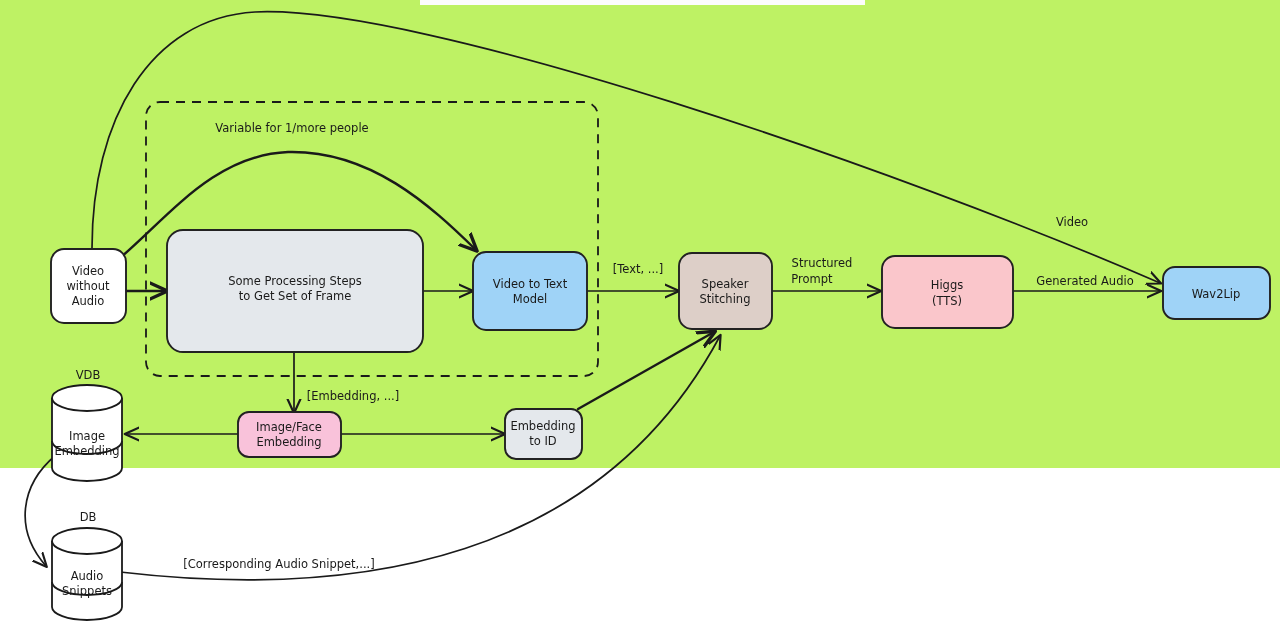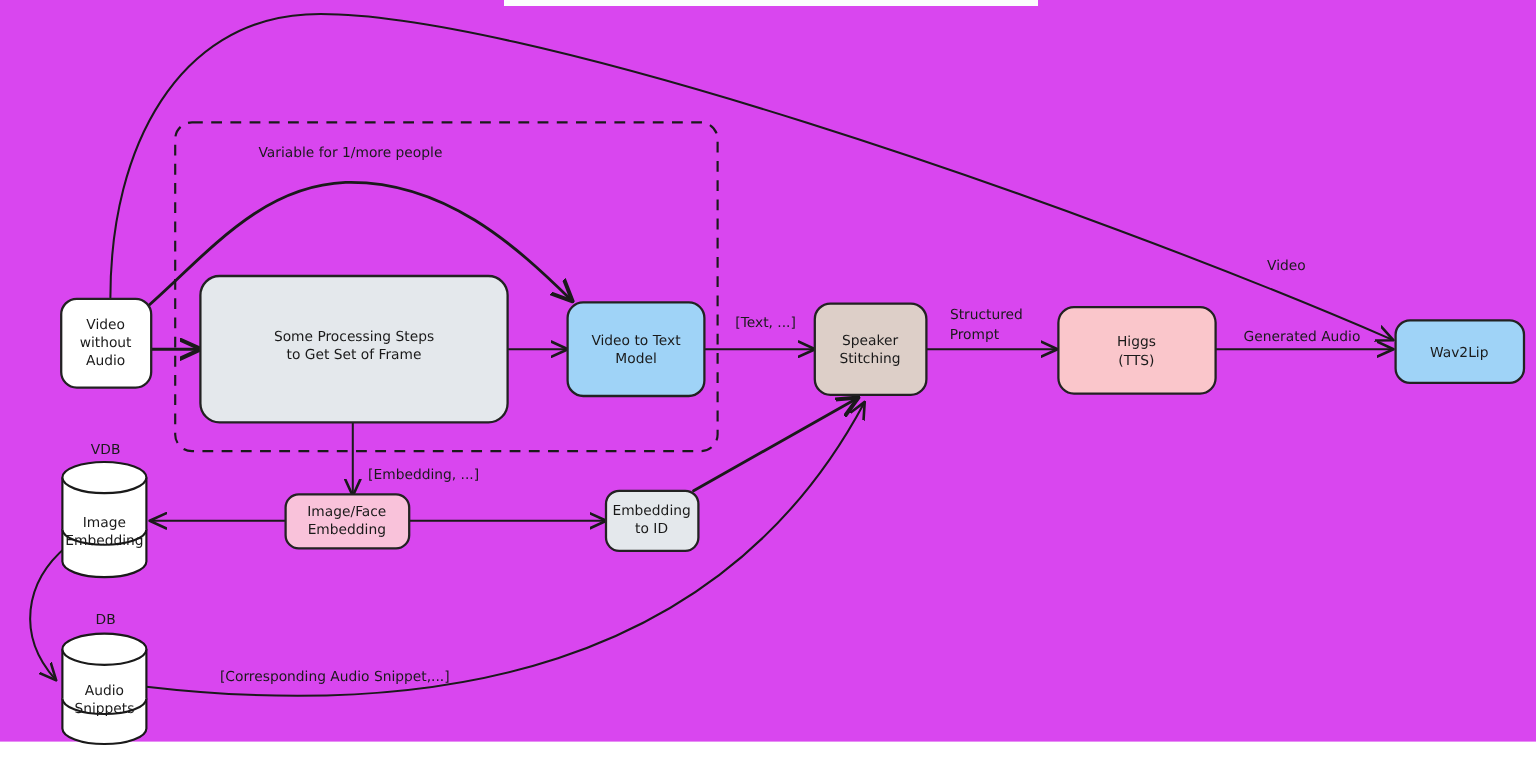--- a/index.html
+++ b/index.html
@@ -9,22 +9,22 @@
   }
   body {
     width: 1280px;
     height: 636px;
     font-family: "DejaVu Sans", sans-serif;
     overflow: hidden;
   }
   #canvas {
     position: relative;
     width: 1280px;
-    height: 618px;
-    background: #d946ef;
+    height: 468px;
+    background: #bef264;
   }
   svg.diagram {
     position: absolute;
     top: 0;
     left: 0;
     width: 1280px;
     height: 636px;
   }
   .node-label, .edge-label, .group-label, .db-label {
     font-family: "DejaVu Sans", sans-serif;

